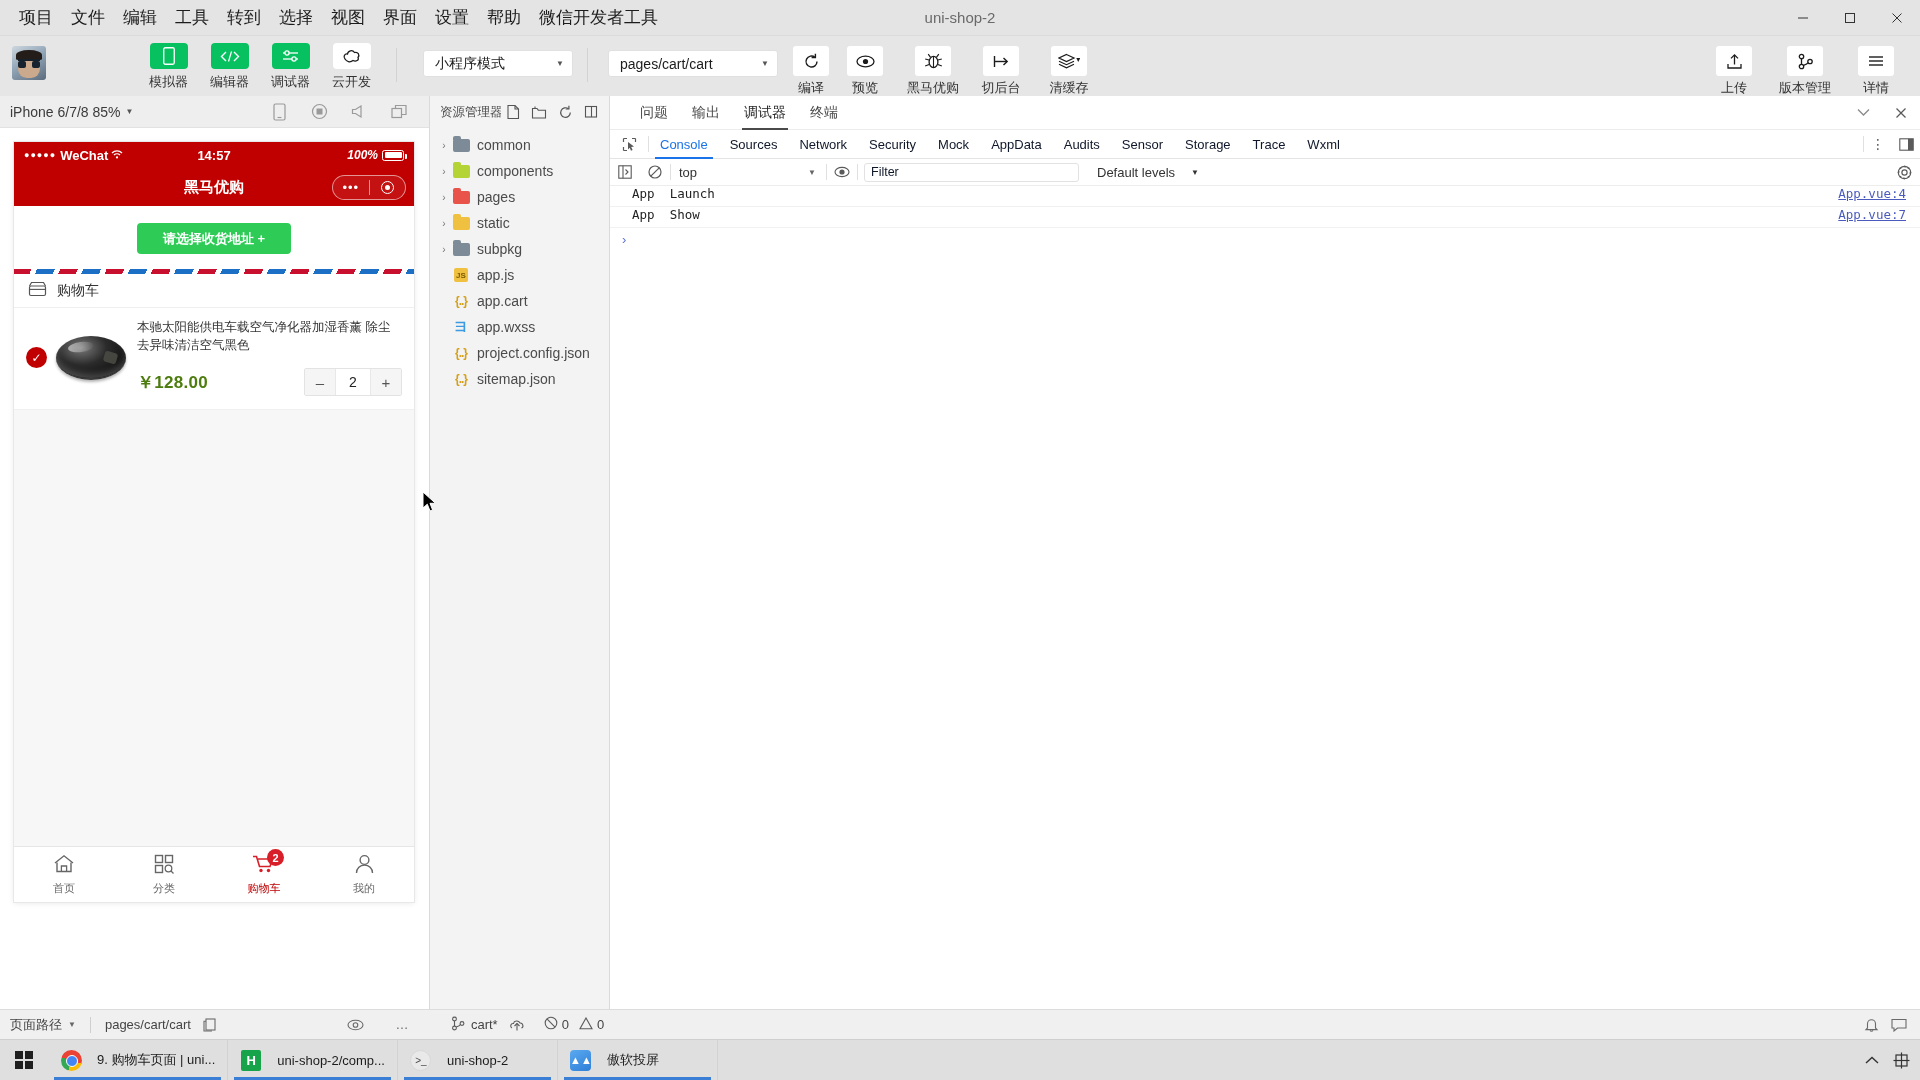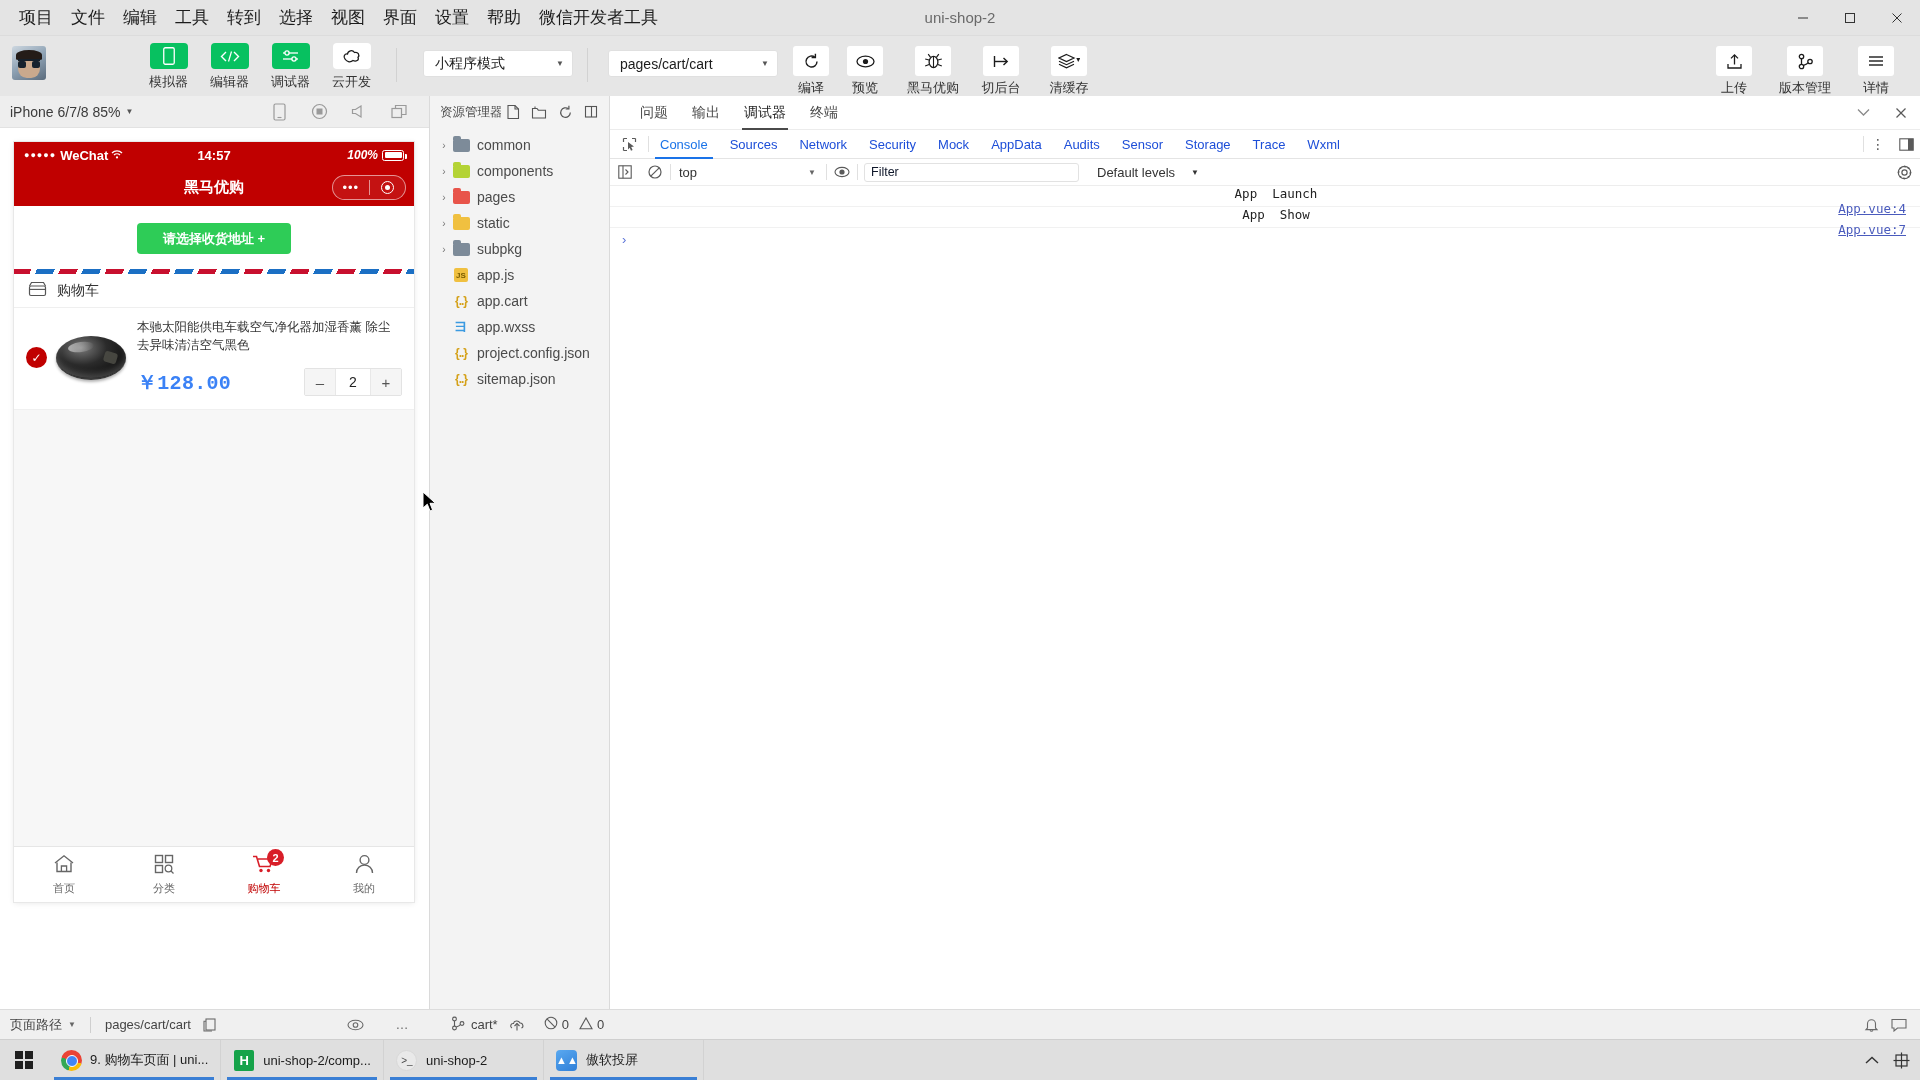--- a/index.html
+++ b/index.html
@@ -169,21 +169,21 @@
     box-shadow: inset 0 -4px 6px rgba(255,255,255,.22), 0 2px 3px rgba(0,0,0,.3);
     position: relative; border-bottom: 2px solid #3a3a3a;
   }
   .disc:before { content:""; position:absolute; left:12px; top:6px; width:26px; height:10px;
     background: linear-gradient(100deg, rgba(255,255,255,.55), rgba(255,255,255,0)); border-radius:50%; transform: rotate(-8deg);}
   .disc:after { content:""; position:absolute; right:9px; top:16px; width:13px; height:11px;
     background: #4a4a44; border-radius: 3px; transform: rotate(16deg); opacity:.9;}
   .ci-info { flex: 1 1 auto; min-width: 0; }
   .ci-name { font-size: 12.5px; color: #333; line-height: 1.4; }
   .ci-bottom { display:flex; align-items:center; margin-top: 14px; }
-  .ci-price { color: #3b82f6; font-size: 20px; font-weight: 700; letter-spacing: .3px; font-family: Liberation Mono, monospace; }
+  .ci-price { color: #4d7c0f; font-size: 17px; font-weight: 700; letter-spacing: .3px; }
   .stepper { margin-left: auto; display:flex; border: 1px solid #e3e3e3; border-radius: 2px; overflow:hidden; }
   .stepper .sb { width: 30px; height: 26px; background: #f5f5f5; display:flex; align-items:center;
                  justify-content:center; font-size: 15px; color:#555; }
   .stepper .sv { width: 36px; height: 26px; background: #fff; display:flex; align-items:center;
                  justify-content:center; font-size: 14px; color:#222;
                  border-left:1px solid #e8e8e8; border-right:1px solid #e8e8e8;}
   .ph-filler { flex: 1 1 auto; background: #f7f7f7; }
   .ph-tabbar { height: 56px; border-top: 1px solid #e6e6e6; background:#fff; display:flex; }
   .tabi { flex:1; display:flex; flex-direction:column; align-items:center; justify-content:center; gap:3px; position:relative;}
   .tabi .tl { font-size: 11px; color: #666; }
@@ -219,40 +219,40 @@
             border-bottom:1px solid #ececec; padding-left: 18px; }
   .dt-tab { font-size: 14px; color:#4a4a4a; padding: 0 12px; height:34px; display:flex; align-items:center;
             position:relative; }
   .dt-tab.active { color:#1f1f1f; }
   .dt-tab.active:after { content:""; position:absolute; left:10px; right:10px; bottom:0; height:2px; background:#4a4a4a; }
   .dt-top .r { margin-left:auto; display:flex; }
   .dt-top .r span { width: 38px; height:34px; display:flex; align-items:center; justify-content:center; color:#6b6b6b;}
   .dv-tabs { height: 29px; display:flex; align-items:center; border-bottom:1px solid #e4e4e4; flex:0 0 29px; background:#fff;}
   .dv-sel { width: 38px; height:29px; display:flex; align-items:center; justify-content:center; color:#5a5a5a;}
   .dv-div { width:1px; height:16px; background:#e0e0e0; }
-  .dv-tab { font-size: 13px; color: #1d4ed8; padding: 0 11px; height:29px; display:flex;
+  .dv-tab { font-size: 13px; color: #0f172a; padding: 0 11px; height:29px; display:flex;
             align-items:center; position:relative; white-space:nowrap;}
   .dv-tab.active { color:#1a73e8; }
   .dv-tab.active:after { content:""; position:absolute; left:6px; right:6px; bottom:0; height:2px; background:#1a73e8; }
   .dv-right { margin-left:auto; display:flex; align-items:center; }
   .dv-right .di { width: 28px; height:29px; display:flex; align-items:center; justify-content:center; color:#5a5a5a; font-size:14px;}
 
   .cons-bar { height: 27px; display:flex; align-items:center; border-bottom:1px solid #ededed; flex:0 0 27px; background:#fff;}
   .cb-ic { width: 30px; height:27px; display:flex; align-items:center; justify-content:center; color:#5a5a5a;}
   .cb-ctx { font-size: 13px; color:#333; padding-left: 8px; width: 120px; }
   .cb-caret { font-size: 8px; color:#666; margin-left:auto; padding-right:10px;}
   .cb-ctxwrap { display:flex; align-items:center; width: 155px; }
   .cb-filter { border:1px solid #e2e2e2; border-radius:3px; height:19px; width: 215px;
                font-size:12.5px; color:#0f172a; display:flex; align-items:center; padding: 0 6px; margin-left: 6px;}
   .cb-levels { font-size: 13px; color:#333; margin-left: 18px; display:flex; align-items:center; gap:16px;}
   .cb-gear { margin-left:auto; width:32px; display:flex; align-items:center; justify-content:center; color:#5a5a5a;}
 
   .cons-body { flex:1 1 auto; overflow:hidden; background:#fff; }
-  .log-row { height: 21px; display:flex; align-items:center; border-bottom:1px solid #f1f1f1;
-             padding-left: 22px; font-family:"DejaVu Sans Mono","Liberation Mono",monospace; font-size:12.5px; color:#222;flex-direction:column;}
+  .log-row { height: 21px; display:flex; border-bottom:1px solid #f1f1f1;
+             padding-left: 22px; font-family:"DejaVu Sans Mono","Liberation Mono",monospace; font-size:12.5px; color:#222;}
   .log-msg { white-space: pre; }
   .log-src { margin-left:auto; padding-right: 14px; color:#4a5bbd; text-decoration: underline;
              font-family:"DejaVu Sans Mono","Liberation Mono",monospace; font-size:12.5px;}
   .prompt-row { height: 22px; display:flex; align-items:center; padding-left: 12px; color:#5a73d8; font-size:13px; }
 
   
   .statusbar { height: 30px; flex:0 0 30px; background:#f0f0f0; border-top:1px solid #dcdcdc;
                display:flex; align-items:center; font-size: 13px; color:#444; }
   .sb-l { display:flex; align-items:center; padding-left: 10px; gap:6px; }
   .sb-sep { width:1px; height:16px; background:#cfcfcf; margin: 0 8px; }
@@ -260,21 +260,21 @@
   .sb-mid { display:flex; align-items:center; margin-left: 120px; gap: 20px; }
   .sb-git { display:flex; align-items:center; margin-left: 36px; gap: 6px; }
   .sb-r { margin-left:auto; display:flex; align-items:center; padding-right:8px; gap: 2px;}
 
   
   .taskbar { height: 41px; flex:0 0 41px; background:#dfdfdf; display:flex; align-items:stretch;
              border-top:1px solid #cfcfcf; }
   .start { width: 48px; display:flex; align-items:center; justify-content:center; }
   .winlogo { width:18px;height:18px;display:grid;grid-template-columns:1fr 1fr;grid-template-rows:1fr 1fr;gap:2px;}
   .winlogo i { background:#1f1f1f; display:block; }
-  .tkitem { display:flex; align-items:center; gap:8px; padding: 12px 12px; min-width: 160px;
+  .tkitem { display:flex; align-items:center; gap:15px; padding: 12px 12px; min-width: 160px;
             position:relative; border-right: 1px solid #d2d2d2;}
   .tkitem:after { content:""; position:absolute; left:6px; right:6px; bottom:0; height:3px; background:#3a7fd5; }
   .tklab { font-size: 13px; color:#1c1c1c; white-space:nowrap; overflow:hidden; text-overflow:ellipsis; max-width: 135px;}
   .tkico { width:22px;height:22px;flex:0 0 22px;display:flex;align-items:center;justify-content:center;border-radius:3px;}
   .tray { margin-left:auto; display:flex; align-items:center; padding-right: 10px; gap: 14px; }
   .tray .ti { color:#333; font-size: 14px; display:flex; align-items:center; }
   .chrome-ico { width:21px;height:21px;border-radius:50%;
     background: conic-gradient(#ea4335 0 30%, #fbbc05 30% 55%, #34a853 55% 80%, #ea4335 80% 100%);
     position:relative;}
   .chrome-ico:after{content:"";position:absolute;left:5.5px;top:5.5px;width:10px;height:10px;border-radius:50%;background:#4285f4;border:1.5px solid #fff;}

